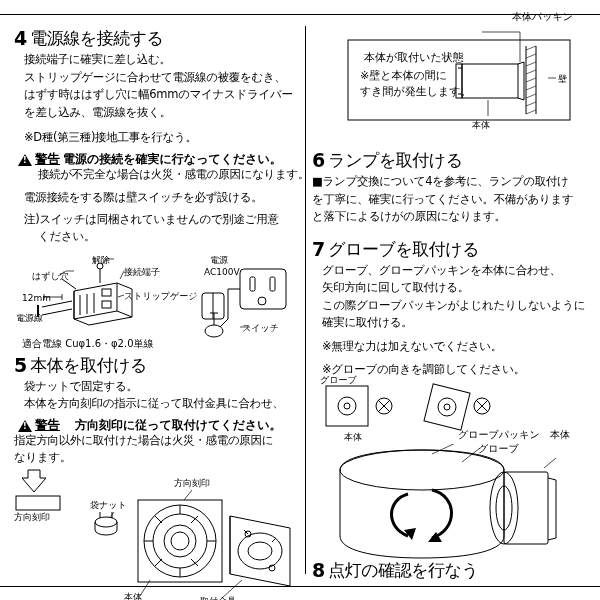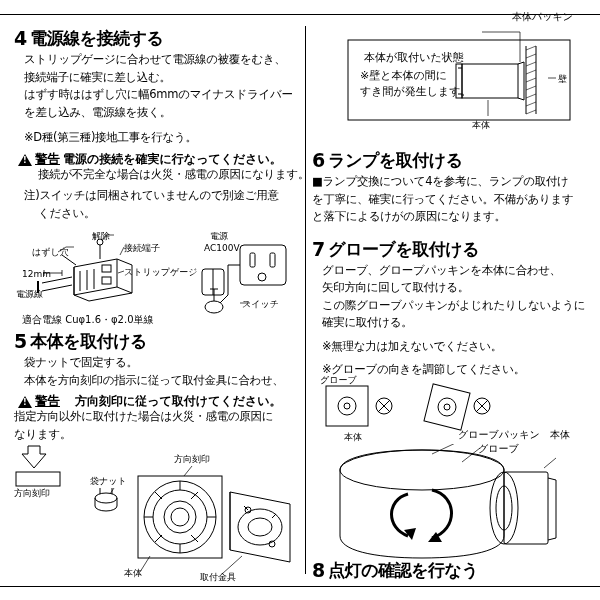--- a/index.html
+++ b/index.html
@@ -10,21 +10,21 @@
     color:#000;
     overflow:hidden;
     position:relative;
   }
   .page{position:absolute;inset:0;}
   .col-left{position:absolute;left:14px;top:28px;width:296px;}
   .col-right{position:absolute;left:312px;top:28px;width:276px;}
 
   .step-head{display:flex;align-items:flex-start;gap:3px;margin:0 0 4px 0;}
   .step-num{font-weight:bold;font-size:19px;line-height:20px;}
-  .step-title{font-weight:bold;font-size:17px;line-height:20px;letter-spacing:-0.5px;}
+  .step-title{font-weight:normal;font-size:17px;line-height:20px;letter-spacing:-0.5px;}
 
   .body-text{font-size:11.5px;line-height:15.5px;letter-spacing:-0.3px;margin:0 0 2px 0;}
   .indent{padding-left:10px;}
   .small{font-size:11px;line-height:15px;}
   .tiny{font-size:10px;line-height:13px;}
 
   .warn-row{display:flex;align-items:flex-start;gap:3px;margin:6px 0 1px 4px;}
   .warn-tri{flex:0 0 auto;width:0;height:0;border-left:7px solid transparent;border-right:7px solid transparent;border-bottom:12px solid #000;position:relative;top:2px;}
   .warn-tri::after{content:"!";position:absolute;left:-2px;top:2px;color:#fff;font-size:8px;font-weight:bold;line-height:9px;}
   .warn-label{font-weight:bold;font-size:12.5px;line-height:14px;text-decoration:underline;}
@@ -46,33 +46,34 @@
   <div class="rule-bottom"></div>
   <div class="divider"></div>
 
   <div class="col-left">
 
     <div>
       <div class="step-head">
         <span class="step-num">4</span>
         <span class="step-title">電源線を接続する</span>
       </div>
+      <div class="body-text indent">接続端子に確実に差し込む。</div>
       <div class="body-text indent">ストリップゲージに合わせて電源線の被覆をむき、</div>
-      <div class="body-text indent">接続端子に確実に差し込む。</div>
       <div class="body-text indent">はずす時ははずし穴に幅6mmのマイナスドライバー</div>
       <div class="body-text indent">を差し込み、電源線を抜く。</div>
       <div class="body-text indent" style="margin-top:10px">※D種(第三種)接地工事を行なう。</div>
 
       <div class="warn-row">
         <span class="warn-tri"></span>
         <span class="warn-label">警告</span>
         <span class="warn-text">電源の接続を確実に行なってください。</span>
       </div>
       <div class="body-text" style="padding-left:24px">接続が不完全な場合は火災・感電の原因になります。</div>
 
+      <div class="body-text indent" style="margin-top:8px">電源接続をする際は壁スイッチを必ず設ける。</div>
       <div class="body-text indent" style="margin-top:6px">注)スイッチは同梱されていませんので別途ご用意</div>
       <div class="body-text" style="padding-left:24px">ください。</div>
     </div>
 
     <div class="fig" style="margin-top:4px;height:102px">
       <svg width="296" height="102" viewBox="0 0 296 102">
 
         <g fill="none" stroke="#000" stroke-width="1">
           <path d="M60,42 L103,34 L103,62 L60,70 Z"></path>
           <path d="M60,42 L60,70"></path>

